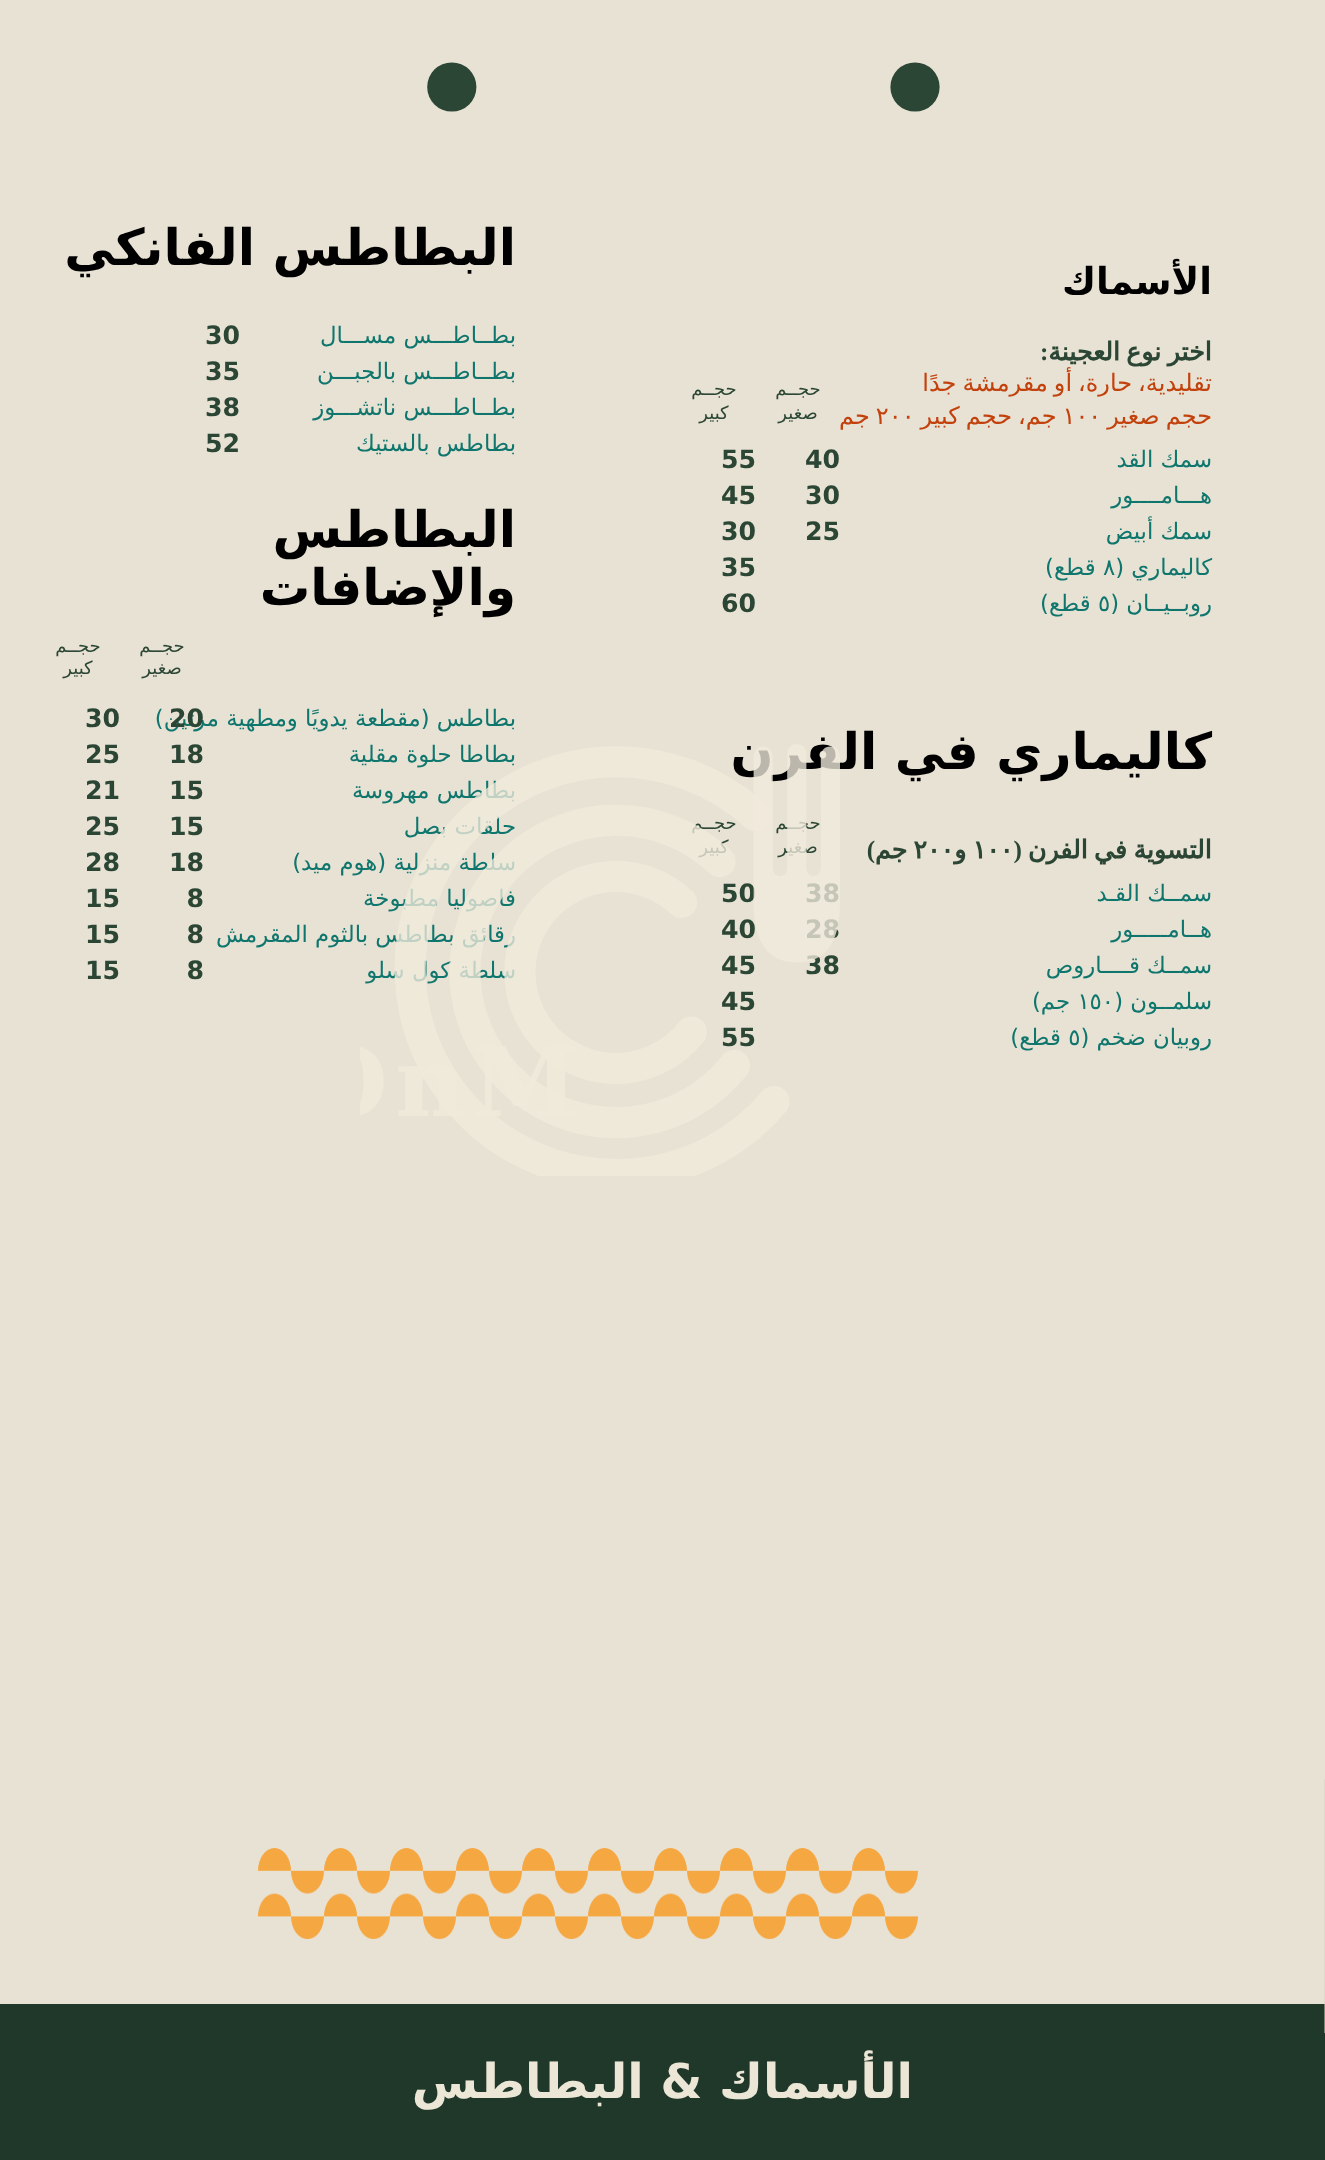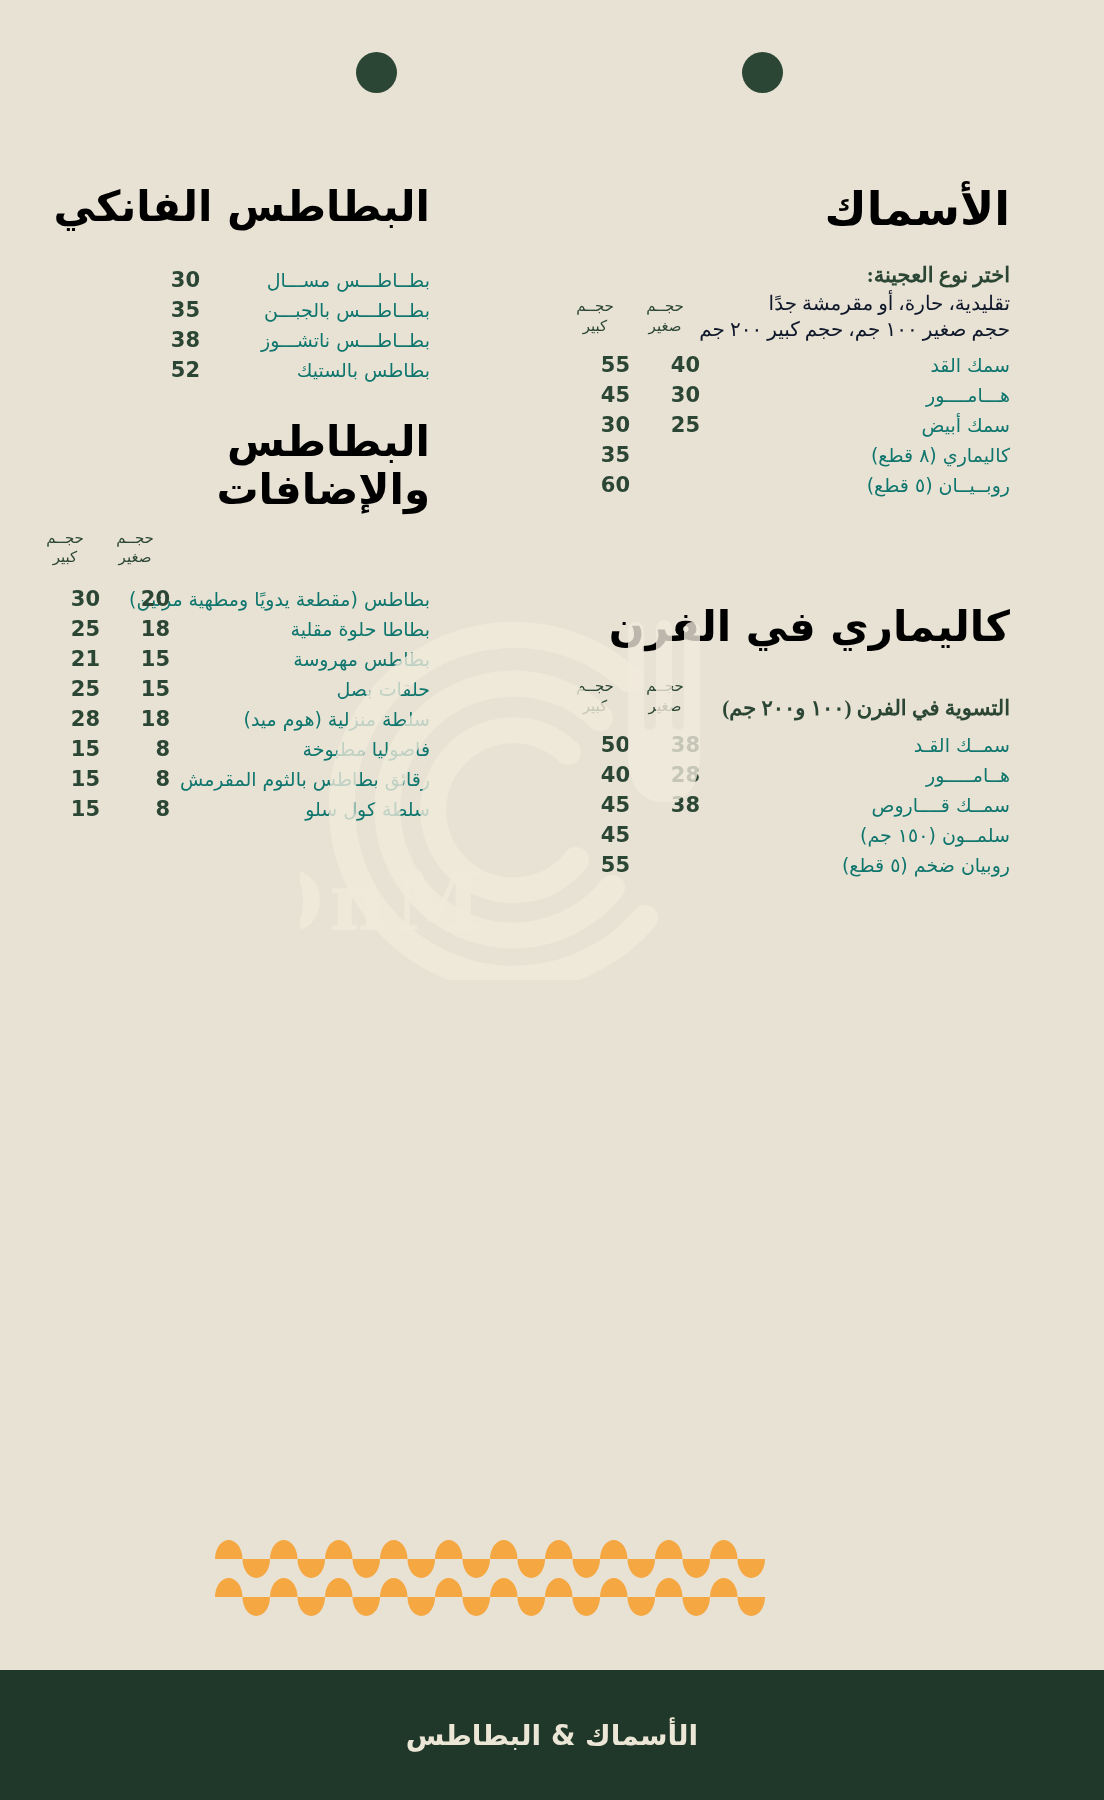--- a/index.html
+++ b/index.html
@@ -15,26 +15,26 @@
   .section{position:absolute;}
   .sec-fish  {top:183px;right:94px;width:450px;}
   .sec-oven  {top:603px;right:94px;width:450px;}
   .sec-funky {top:183px;right:674px;width:400px;}
   .sec-extras{top:418px;right:674px;width:400px;}
 
   .sec-title{
     margin:0;color:#000000;font-weight:bold;line-height:1.15;
     font-size:42px;letter-spacing:0;
   }
-  .sec-fish .sec-title{font-size:46px;}
+  .sec-fish .sec-title{font-size:31px;margin-top:35px;}
 
   .note-row{display:flex;align-items:flex-end;margin-top:26px;}
   .notes{flex:1;min-width:0;font-family:Liberation Serif, serif;}
   .note-bold{font-size:21px;font-weight:bold;color:#2b4634;line-height:1.32;white-space:nowrap;}
-  .note{font-size:20px;color:#0f172a;line-height:1.32;white-space:nowrap;}
+  .note{font-size:20px;color:#c2410c;line-height:1.32;white-space:nowrap;}
 
   .hdr-cell{
     width:70px;text-align:center;font-size:15px;font-weight:normal;
     color:#2b4634;line-height:1.3;padding-bottom:6px;
   }
 
   .rows{margin-top:8px;}
   .menu-row{display:flex;align-items:center;height:30px;}
   .menu-row .name{
     flex:1;min-width:0;font-size:19px;color:#0f766e;white-space:nowrap;
@@ -50,21 +50,21 @@
 
   .watermark{position:absolute;left:300px;top:600px;pointer-events:none;}
 
   .waves{position:absolute;left:215px;top:1540px;}
 
   .footer{
     position:absolute;left:0;bottom:0;width:1104px;height:130px;
     background:#20382a;display:flex;align-items:center;justify-content:center;
   }
   .footer-title{
-    color:#ece6d6;font-size:28px;font-weight:bold;letter-spacing:1px;
+    color:#ece6d6;font-size:40px;font-weight:bold;letter-spacing:1px;
   }
 </style>
 </head>
 <body>
 
 <div class="page">
 
   <div class="dot dot-a"></div>
   <div class="dot dot-b"></div>
 

